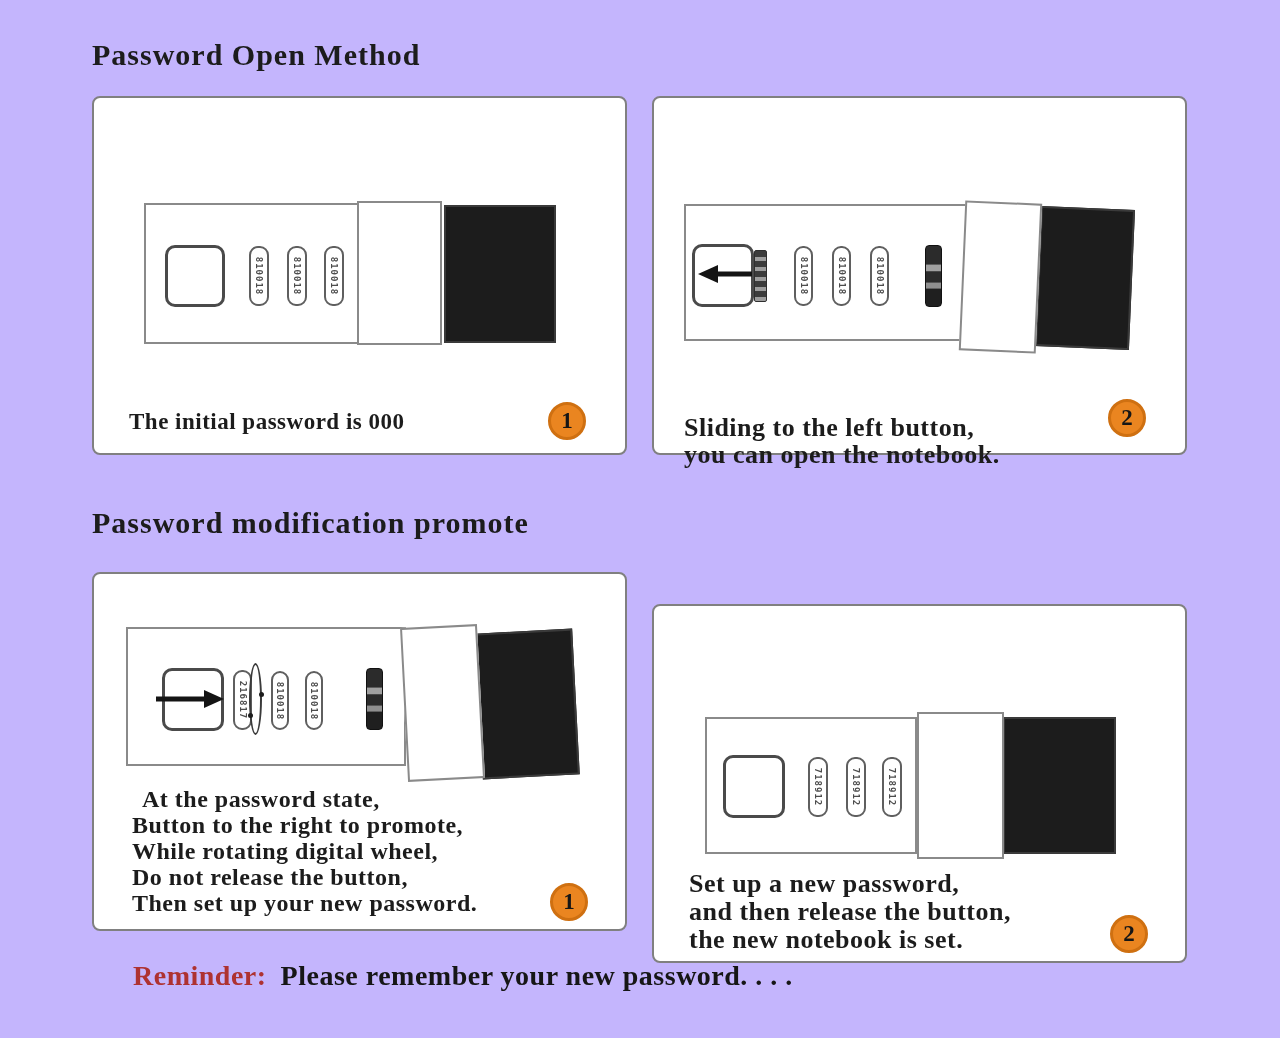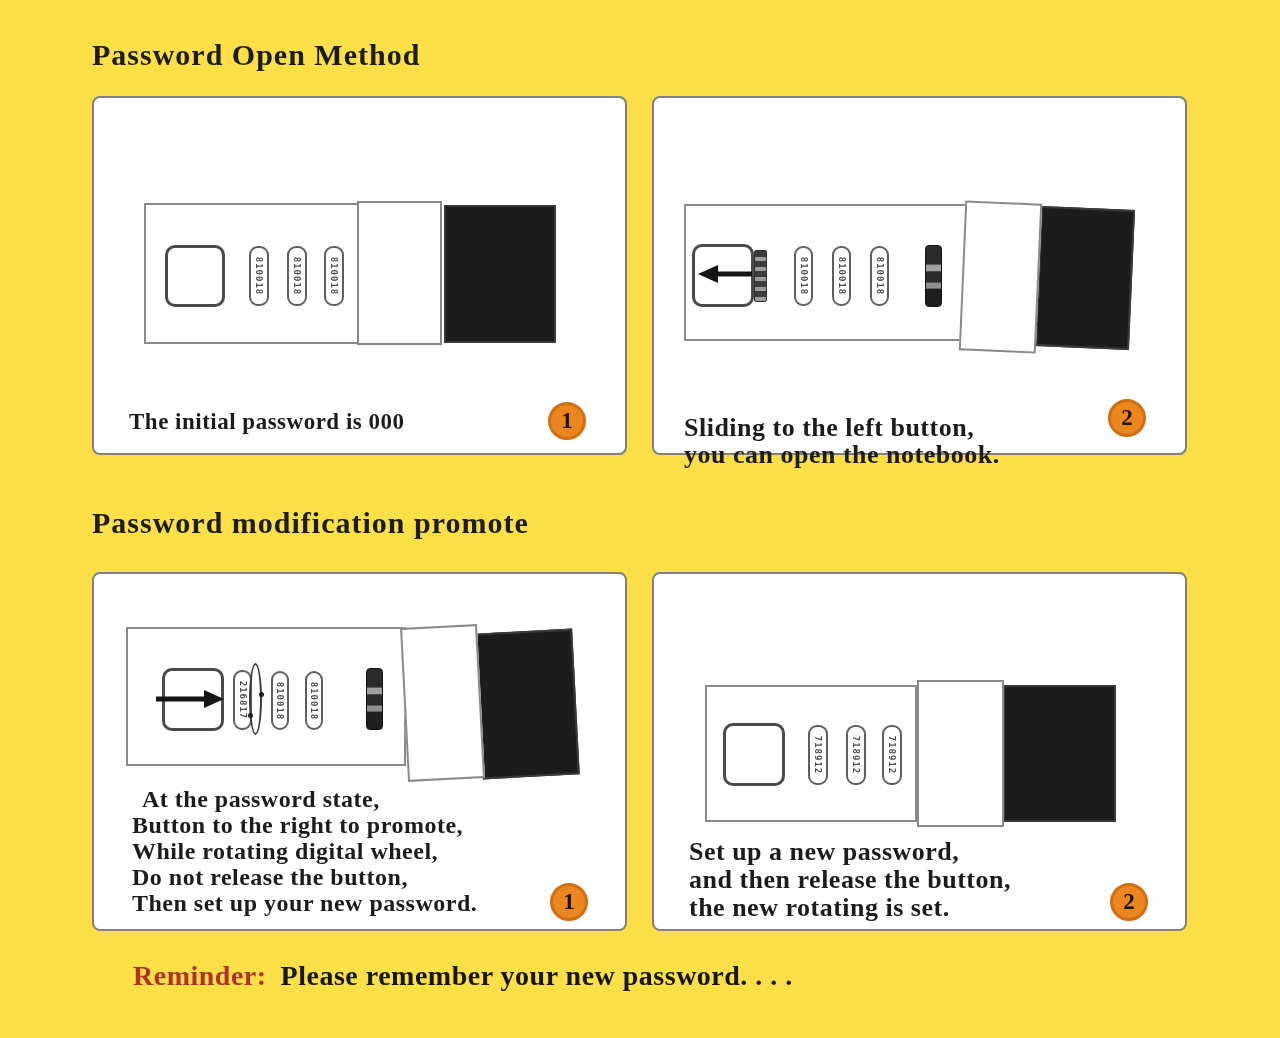--- a/index.html
+++ b/index.html
@@ -1,16 +1,16 @@
 <!DOCTYPE html>
 <html><head>
 <meta charset="utf-8">
 <style>
   html,body{margin:0;padding:0;background:#ffffff;}
-  #stage{position:relative;width:1280px;height:1038px;background:#fde047;overflow:hidden;
+  #stage{position:relative;width:1280px;height:1038px;background:#c4b5fd;overflow:hidden;
          font-family:"Liberation Serif", serif;color:#1c1c1c;text-decoration:underline;}
   .section-title{position:absolute;font-size:30px;font-weight:700;letter-spacing:1px;color:#1c1c1c;white-space:nowrap;}
   .panel{position:absolute;width:535px;height:359px;border:2px solid #808080;border-radius:8px;background:#fff;box-sizing:border-box;}
   .lock-body{position:absolute;background:#fff;border:2px solid #8a8a8a;box-sizing:border-box;z-index:1;}
   .slider-plate{position:absolute;background:#fff;border:2px solid #8a8a8a;box-sizing:border-box;z-index:3;}
   .notebook-cover{position:absolute;background:#1c1c1c;border:2px solid #3a3a3a;box-sizing:border-box;z-index:2;}
   .lock-button{position:absolute;background:#fff;border:3px solid #4a4a4a;border-radius:10px;box-sizing:border-box;z-index:4;}
   .wheel{position:absolute;width:20px;height:60px;background:#fff;border:2px solid #5f5f5f;border-radius:9px;box-sizing:border-box;z-index:4;}
   .wdigits{position:absolute;left:50%;top:50%;transform:translate(-50%,-50%) rotate(90deg);
            font-family:"DejaVu Sans Mono", monospace;font-size:9px;font-weight:700;
@@ -118,38 +118,38 @@
       <div class="cap-line" style="font-size:24px;line-height:26px;">Button to the right to promote,</div>
       <div class="cap-line" style="font-size:24px;line-height:26px;">While rotating digital wheel,</div>
       <div class="cap-line" style="font-size:24px;line-height:26px;">Do not release the button,</div>
       <div class="cap-line" style="font-size:24px;line-height:26px;">Then set up your new password.</div>
     </div>
     <div class="step-badge" style="left:456px;top:309px;">
       <span>1</span>
       </div>
   </div>
 
-  <div class="panel" style="left:652px;top:572px;">
+  <div class="panel" style="left:652px;top:604px;">
     <div class="lock-body" style="left:51px;top:111px;width:212px;height:137px;"></div>
     <div class="notebook-cover" style="left:349px;top:111px;width:113px;height:137px;"></div>
     <div class="slider-plate" style="left:263px;top:106px;width:87px;height:147px;"></div>
     <div class="lock-button" style="left:69px;top:149px;width:62px;height:63px;"></div>
     <div class="wheel" style="left:154px;top:151px;">
       <span class="wdigits">718912</span>
       </div>
     <div class="wheel" style="left:192px;top:151px;">
       <span class="wdigits">718912</span>
       </div>
     <div class="wheel" style="left:228px;top:151px;">
       <span class="wdigits">718912</span>
       </div>
     <div class="caption" style="left:35px;top:264px;">
       <div class="cap-line" style="font-size:26px;line-height:28px;">Set up a new password,</div>
       <div class="cap-line" style="font-size:26px;line-height:28px;">and then release the button,</div>
-      <div class="cap-line" style="font-size:26px;line-height:28px;">the new rotating is set.</div>
+      <div class="cap-line" style="font-size:26px;line-height:28px;">the new notebook is set.</div>
     </div>
     <div class="step-badge" style="left:456px;top:309px;">
       <span>2</span>
       </div>
   </div>
 
   <div class="reminder">
     <span class="label">Reminder:</span><span class="text">Please remember your new password. . . .</span>
   </div>
 

